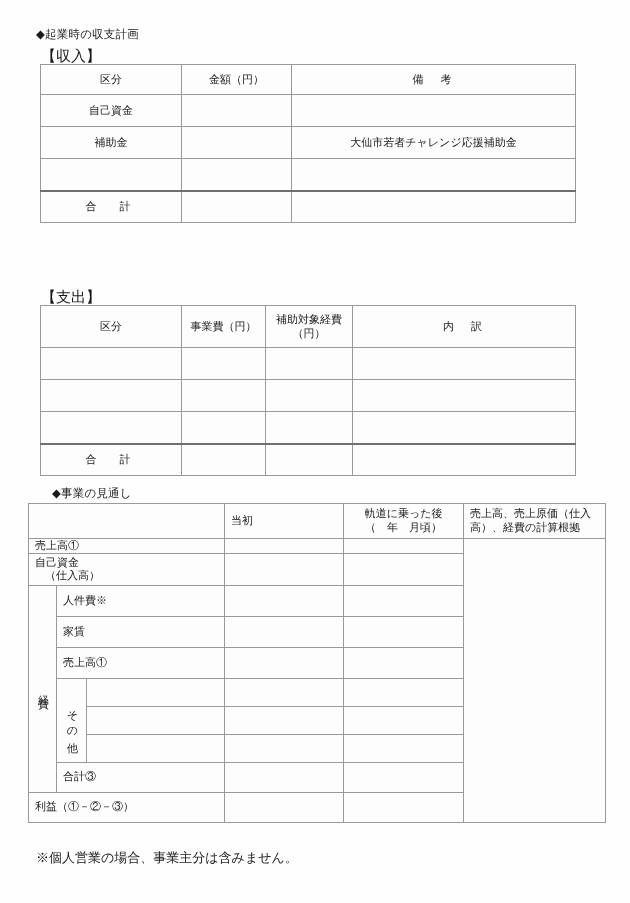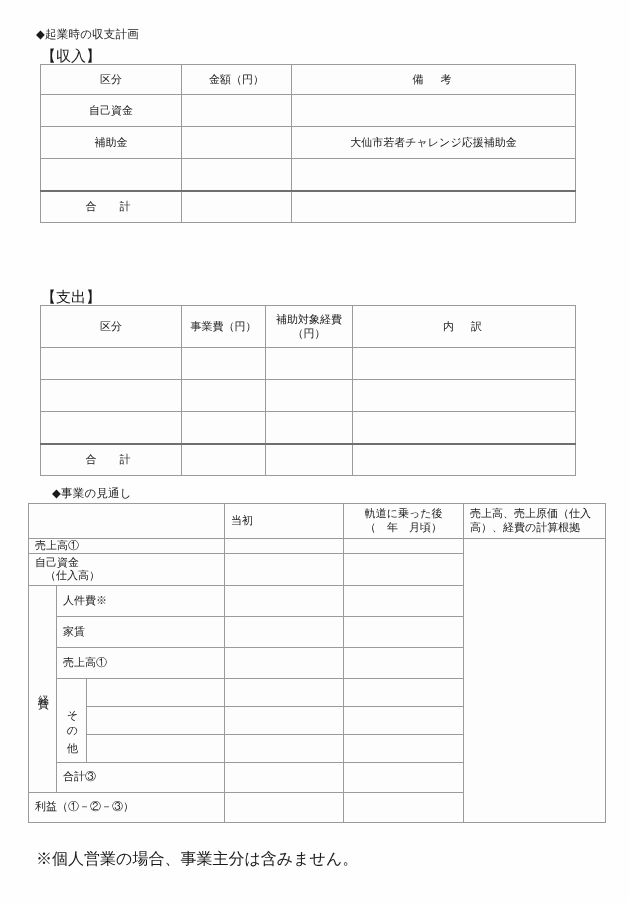--- a/index.html
+++ b/index.html
@@ -66,21 +66,21 @@
   .vert-wrap {
     display: flex;
     align-items: center;
     justify-content: center;
     height: 100%;
   }
   .indent2 { padding-left: 10px; }
   .two-line { line-height: 1.3; }
   .footnote {
     position: absolute;
-    font-size: 16px;
+    font-size: 13px;
     white-space: nowrap;
   }
   .spaced { letter-spacing: 6px; }
   .spaced3 { letter-spacing: 3px; }
 </style>
 </head>
 <body>
 
 <div class="page">
 

